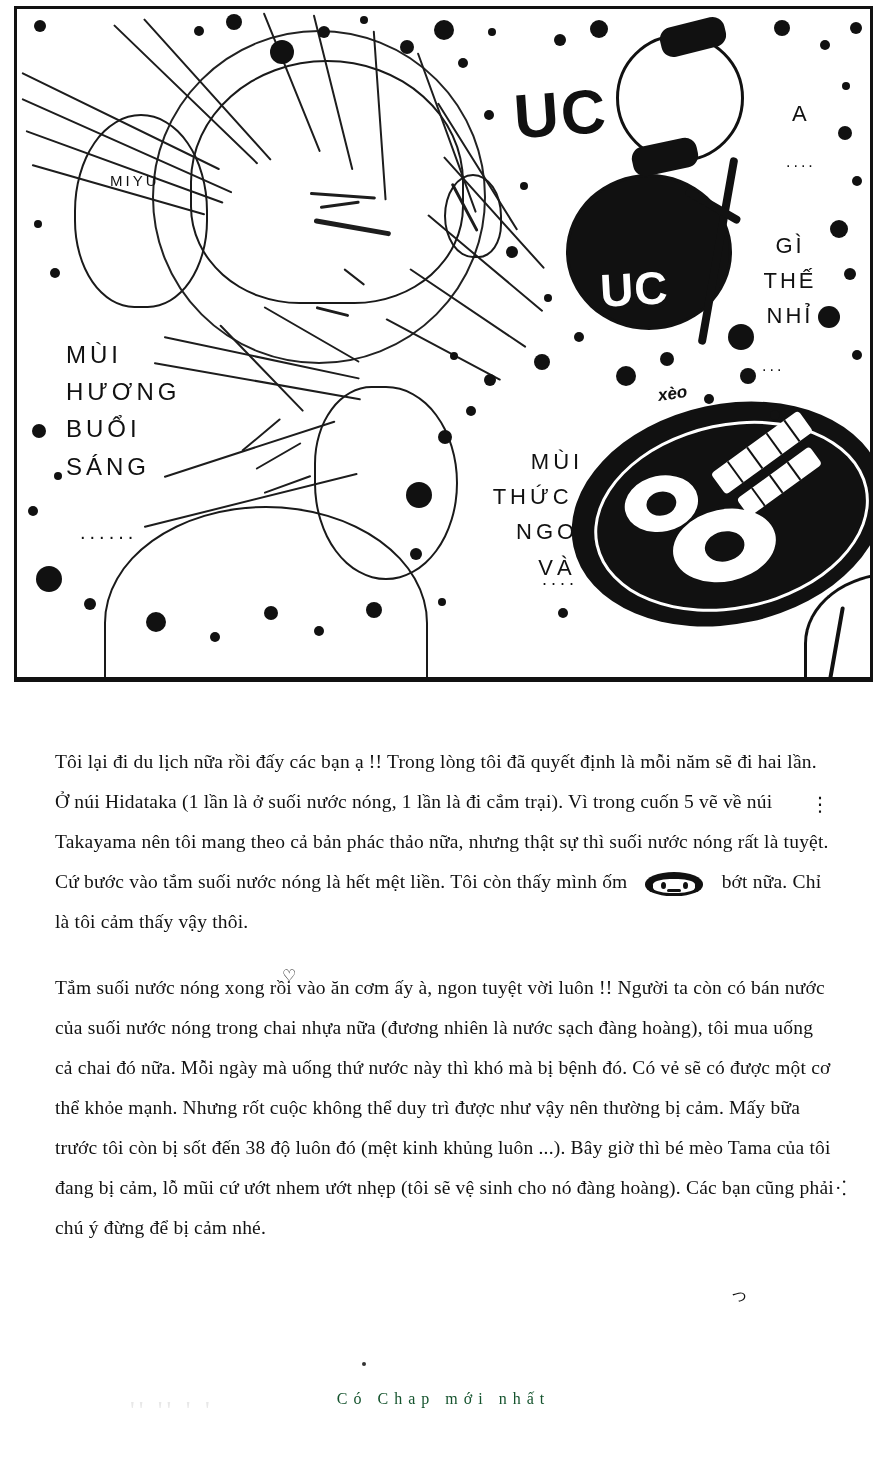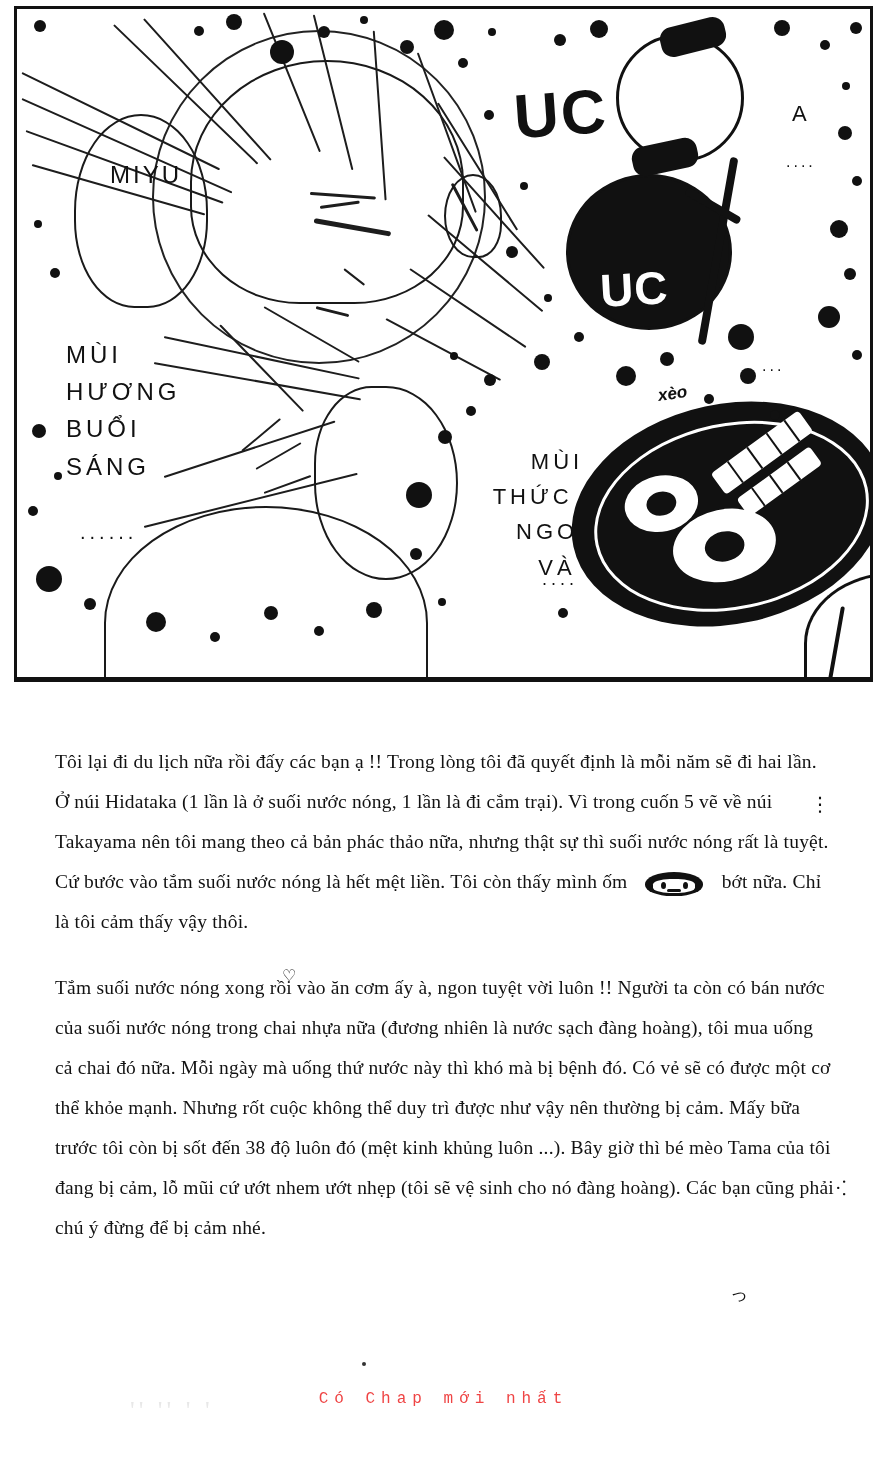--- a/index.html
+++ b/index.html
@@ -72,22 +72,22 @@
   
   .sfx {
     position: absolute;
     font-family: "Liberation Sans", sans-serif;
     color: #111;
     letter-spacing: 2px;
     line-height: 1.45;
     white-space: pre-line;
   }
   .sfx-miyu {
-    left: 96px; top: 152px;
-    font-size: 24px;
+    left: 96px; top: 164px;
+    font-size: 15px;
     letter-spacing: 3px;
   }
   .sfx-morning {
     left: 52px; top: 330px;
     font-size: 24px;
     letter-spacing: 4px;
     line-height: 1.55;
     text-align: left;
   }
   .sfx-morning-dots {
@@ -296,24 +296,24 @@
   }
   .footer-title {
     font-family: "Liberation Serif", serif;
     font-size: 33px;
     letter-spacing: 2.5px;
     color: #171717;
     font-weight: 400;
   }
   .footer-sub {
     margin-top: 6px;
-    font-family: Liberation Mono, monospace;
+    font-family: Liberation Serif, serif;
     font-size: 16px;
     letter-spacing: 6px;
-    color: #ef4444;
+    color: #14532d;
   }
   .page-dot {
     position: absolute;
     left: 362px;
     top: 1362px;
     width: 4px; height: 4px;
     background: #333;
     border-radius: 50%;
   }
   .footer-ghost {
@@ -388,20 +388,23 @@
 BUỔI
 SÁNG</div>
   <div class="sfx sfx-morning-dots">......</div>
   <div class="sfx sfx-food">MÙI
 THỨC ĂN
 NGON
 VÀ</div>
   <div class="sfx sfx-food-dots">....</div>
   <div class="sfx sfx-a">A</div>
   <div class="sfx sfx-a-dots">....</div>
+  <div class="sfx sfx-what">GÌ
+THẾ
+NHỈ</div>
   <div class="sfx sfx-what-dots">...</div>
 
   <div class="plate">
     <div class="plate-inner"></div>
     <div class="egg" style="left:58px; top:58px; width:74px; height:56px;"></div>
     <div class="egg-yolk" style="left:80px; top:74px; width:30px; height:24px;"></div>
     <div class="egg" style="left:96px; top:104px; width:104px; height:72px;"></div>
     <div class="egg-yolk" style="left:128px; top:126px; width:40px; height:30px;"></div>
     <div class="bacon" style="left:150px; top:44px; width:108px; height:26px;">
       <div class="bacon-line" style="left:20px; top:0; height:100%;"></div>

